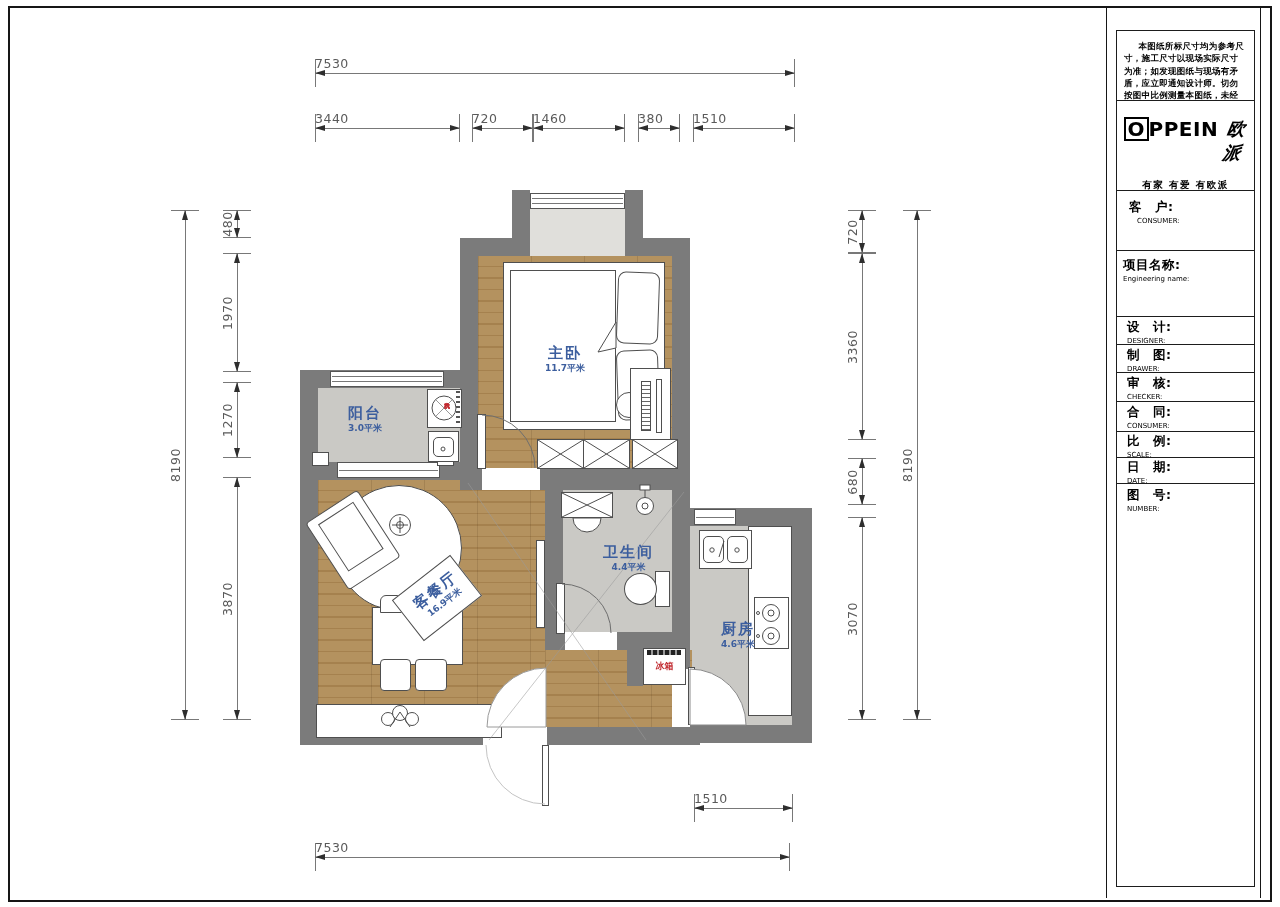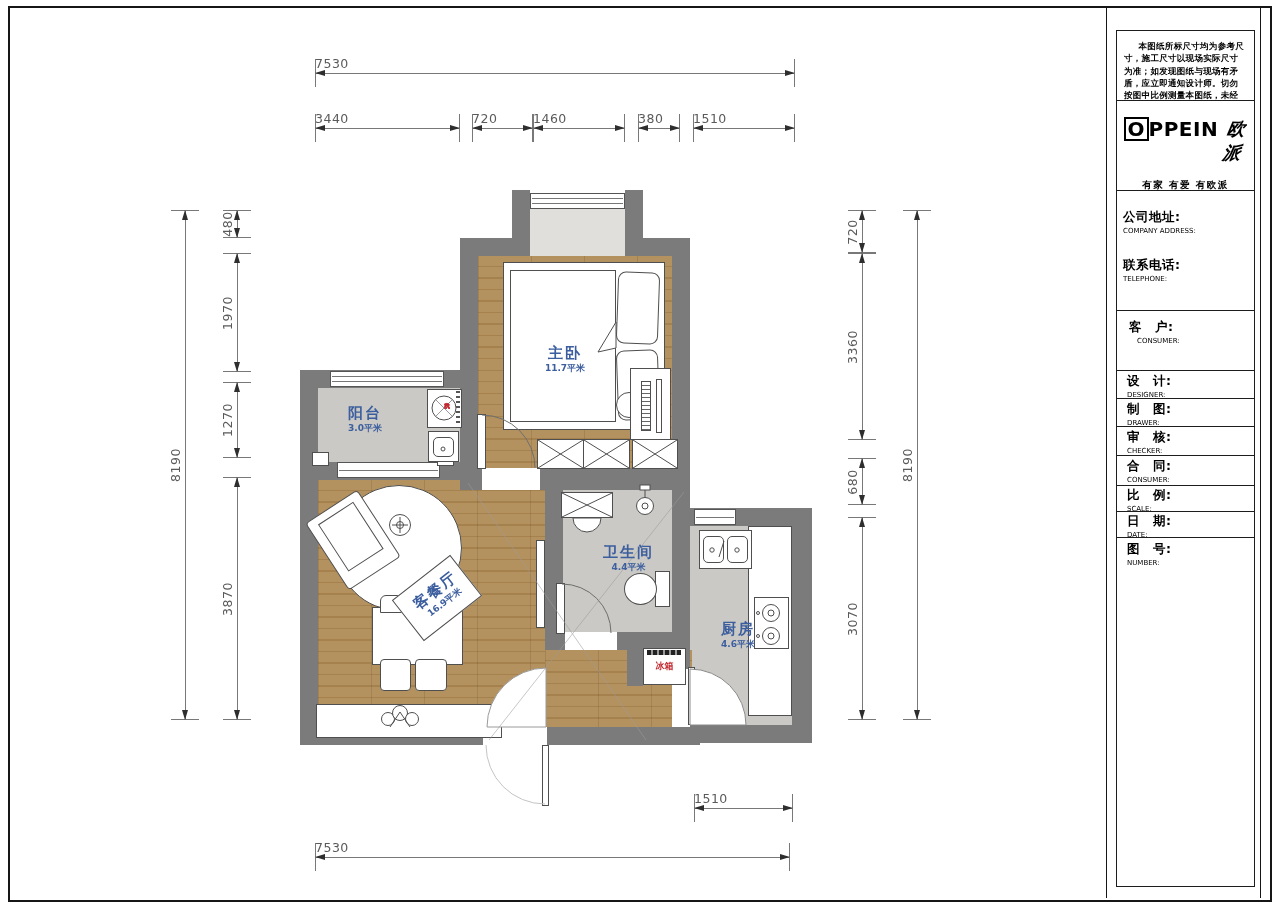--- a/index.html
+++ b/index.html
@@ -383,34 +383,28 @@
 
   <div class="tbox">
     <div class="trow note" style="height:70px">本图纸所标尺寸均为参考尺寸，施工尺寸以现场实际尺寸为准；如发现图纸与现场有矛盾，应立即通知设计师。切勿按图中比例测量本图纸，未经允许翻印无效。</div>
     <div class="trow" style="height:90px;padding:0 4px">
       <div class="logo-line">
         <span class="logo-brand"><span class="logo-o">O</span><span>PPEIN</span></span>
         <span class="logo-cn">欧派</span>
       </div>
       <div class="logo-slogan">有家 有爱 有欧派</div>
     </div>
-    <div class="trow" style="height:120px;padding-top:18px">
-      <div class="fgroup">
-        <div class="zh">公司地址:</div>
-        <div class="en">COMPANY ADDRESS:</div>
-      </div>
-      <div class="fgroup">
-        <div class="zh">联系电话:</div>
-        <div class="en">TELEPHONE:</div>
-      </div>
-    </div>
     <div class="trow" style="height:60px;padding-top:8px;padding-left:12px">
       <div class="zh">客　户:</div>
       <div class="en" style="padding-left:8px">CONSUMER:</div>
     </div>
+    <div class="trow" style="height:66px;padding-top:6px">
+      <div class="zh">项目名称:</div>
+      <div class="en">Engineering name:</div>
+    </div>
     <div class="trow" style="height:28px;padding-top:2px;padding-left:10px">
       <div class="zh">设　计:</div>
       <div class="en">DESIGNER:</div>
     </div>
     <div class="trow" style="height:28px;padding-top:2px;padding-left:10px">
       <div class="zh">制　图:</div>
       <div class="en">DRAWER:</div>
     </div>
     <div class="trow" style="height:29px;padding-top:2px;padding-left:10px">
       <div class="zh">审　核:</div>

